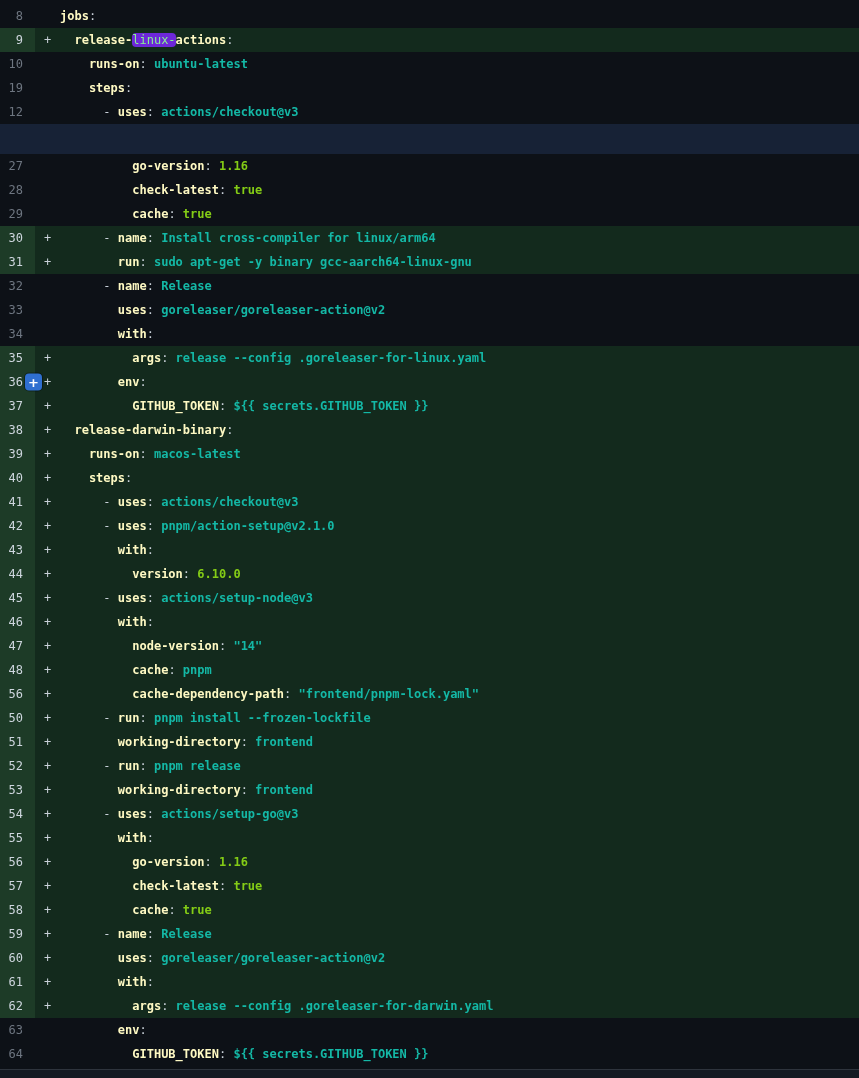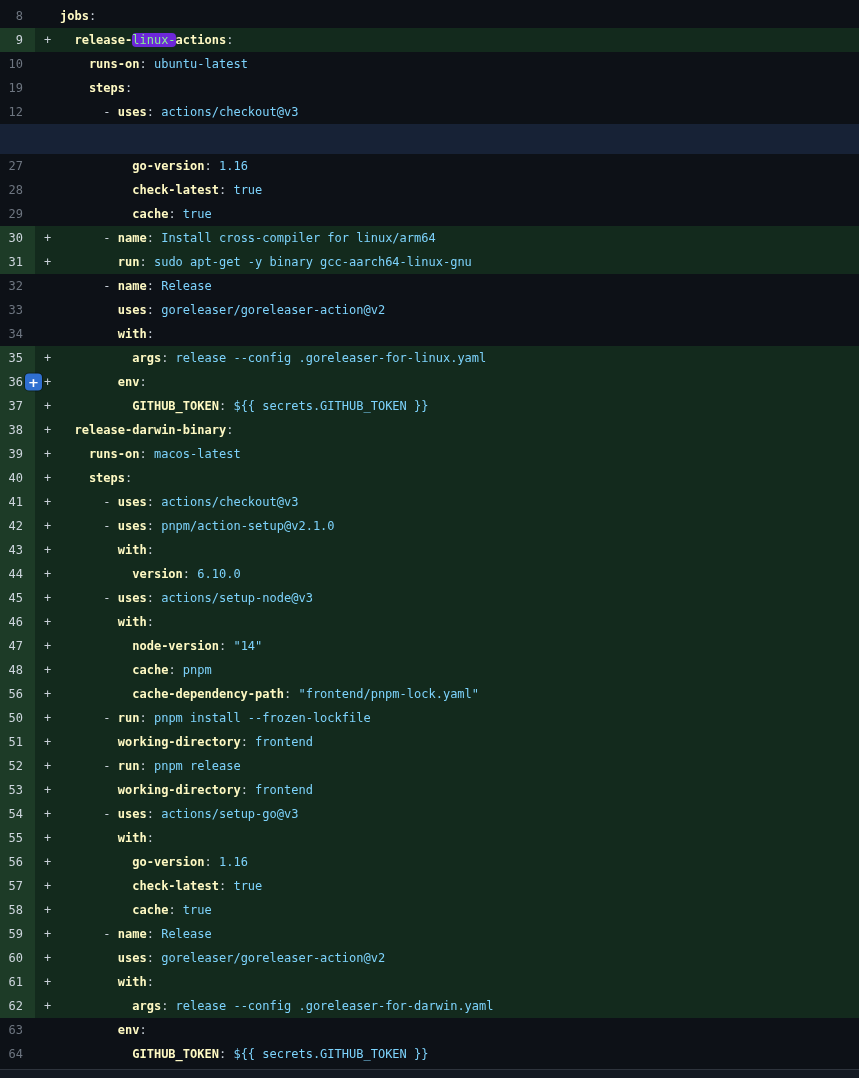--- a/index.html
+++ b/index.html
@@ -35,22 +35,22 @@
     overflow: hidden;
   }
   .marker {
     position: absolute;
     left: 9px;
     color: #c9d1d9;
   }
   .row.added .codecell { background: #132a1d; }
   .row.added .lnum { background: #1d3b27; color: #ced6de; }
   .tok-k { color: #fef9c3; font-weight: bold; }
-  .tok-s { color: #7dd3fc; }
-  .tok-n { color: #7dd3fc; }
+  .tok-s { color: #14b8a6; font-weight: bold; }
+  .tok-n { color: #84cc16; font-weight: bold; }
   .tok-p { color: #c9d1d9; }
   .tok-kh { color: #8af393; background: #6d28d9; border-radius: 4px; }
   .gap {
     height: 30px;
     background: #172236;
     cursor: pointer;
   }
   .add-btn {
     position: absolute;
     left: 25px;

